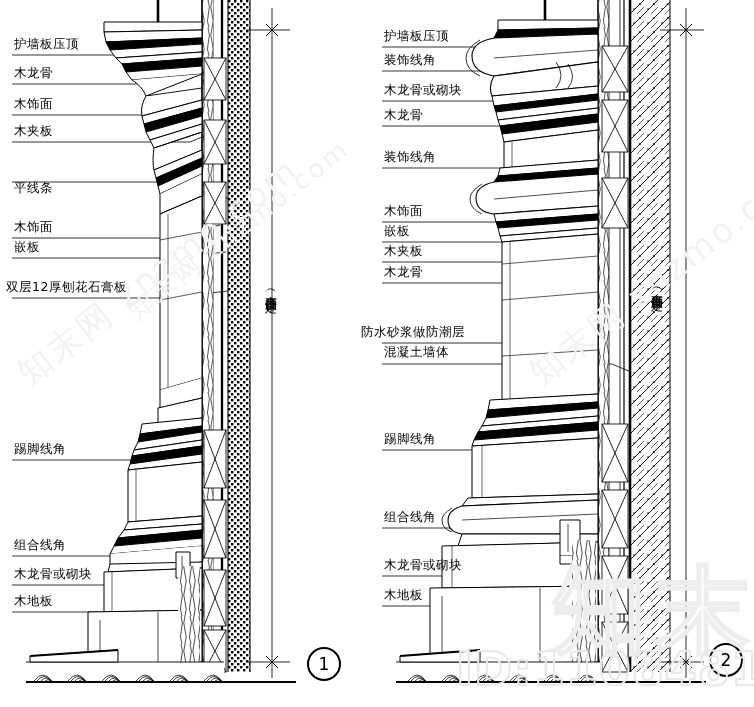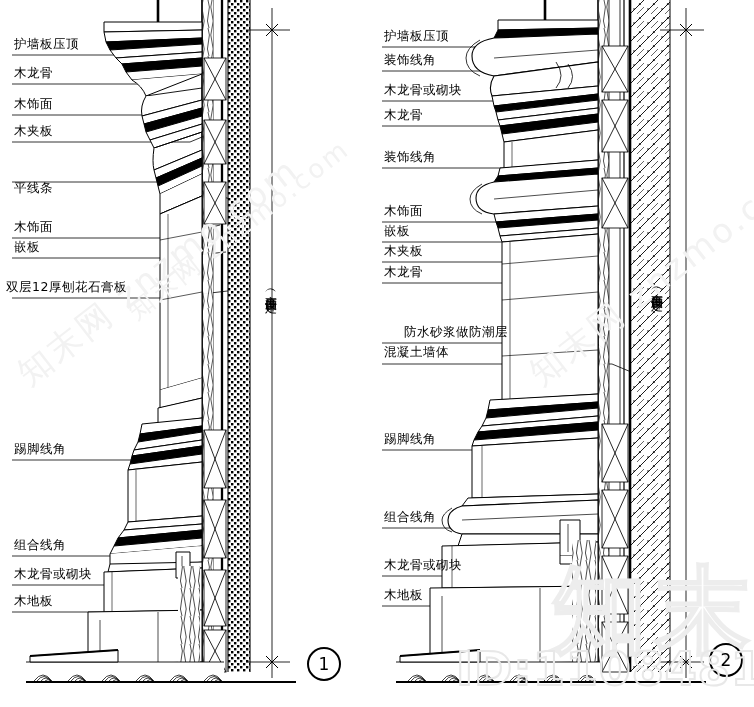--- a/index.html
+++ b/index.html
@@ -464,21 +464,21 @@
 
   <div class="lbl" style="left:384px; top:30px;">护墙板压顶</div>
   <div class="lbl" style="left:384px; top:54px;">装饰线角</div>
   <div class="lbl" style="left:384px; top:84px;">木龙骨或砌块</div>
   <div class="lbl" style="left:384px; top:109px;">木龙骨</div>
   <div class="lbl" style="left:384px; top:151px;">装饰线角</div>
   <div class="lbl" style="left:384px; top:205px;">木饰面</div>
   <div class="lbl" style="left:384px; top:225px;">嵌板</div>
   <div class="lbl" style="left:384px; top:245px;">木夹板</div>
   <div class="lbl" style="left:384px; top:266px;">木龙骨</div>
-  <div class="lbl" style="left:404px; top:326px;">防水砂浆做防潮层</div>
+  <div class="lbl" style="left:361px; top:326px;">防水砂浆做防潮层</div>
   <div class="lbl" style="left:384px; top:347px;font-family:Liberation Mono, monospace;">混凝土墙体</div>
   <div class="lbl" style="left:384px; top:433px;">踢脚线角</div>
   <div class="lbl" style="left:384px; top:511px;">组合线角</div>
   <div class="lbl" style="left:384px; top:559px;">木龙骨或砌块</div>
   <div class="lbl" style="left:384px; top:589px;">木地板</div>
 
   <div class="vlbl" style="left:648px; top:283px;">（高度由设计定）</div>
   <div class="tagnum" style="left:716px; top:650px; width:20px;">2</div>
 
 </div>

